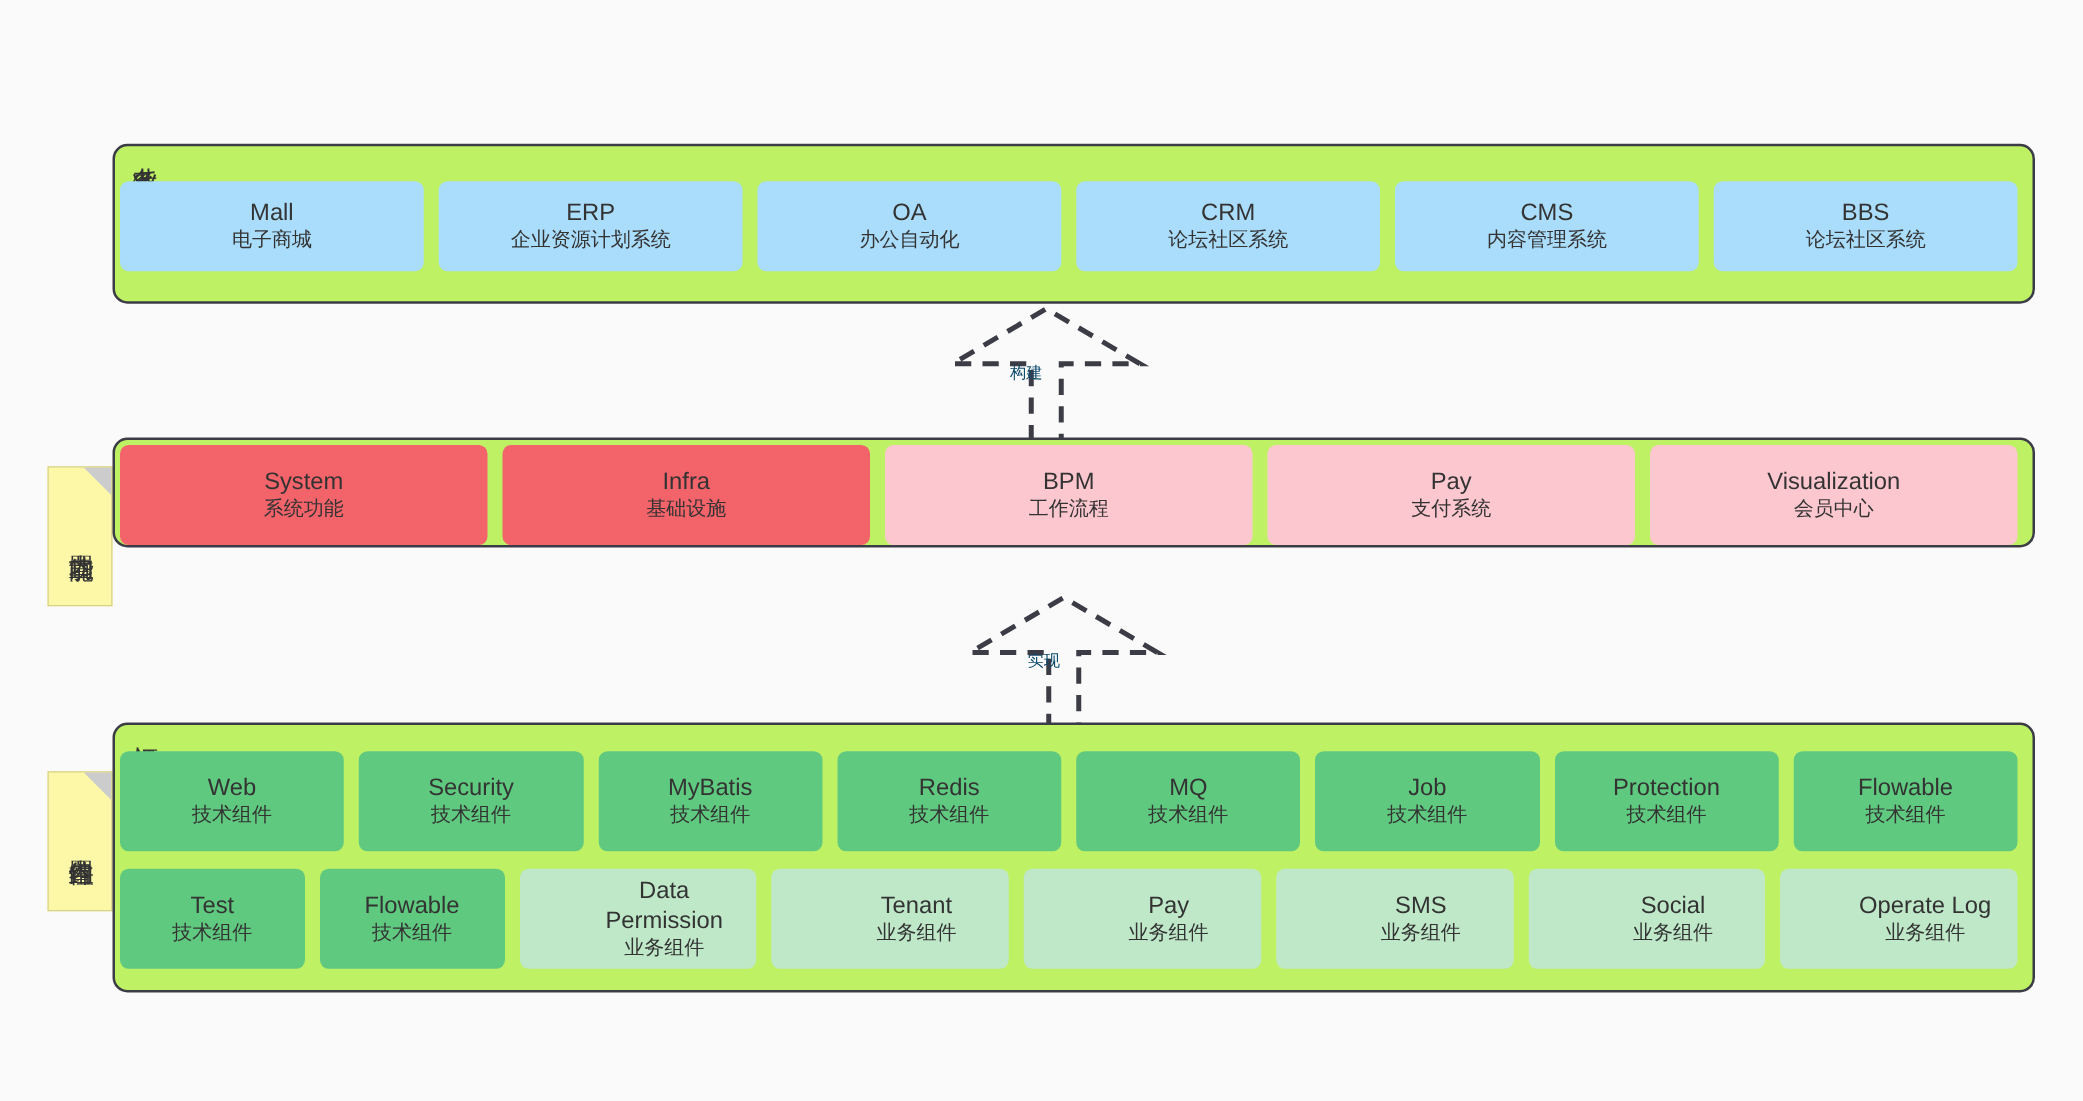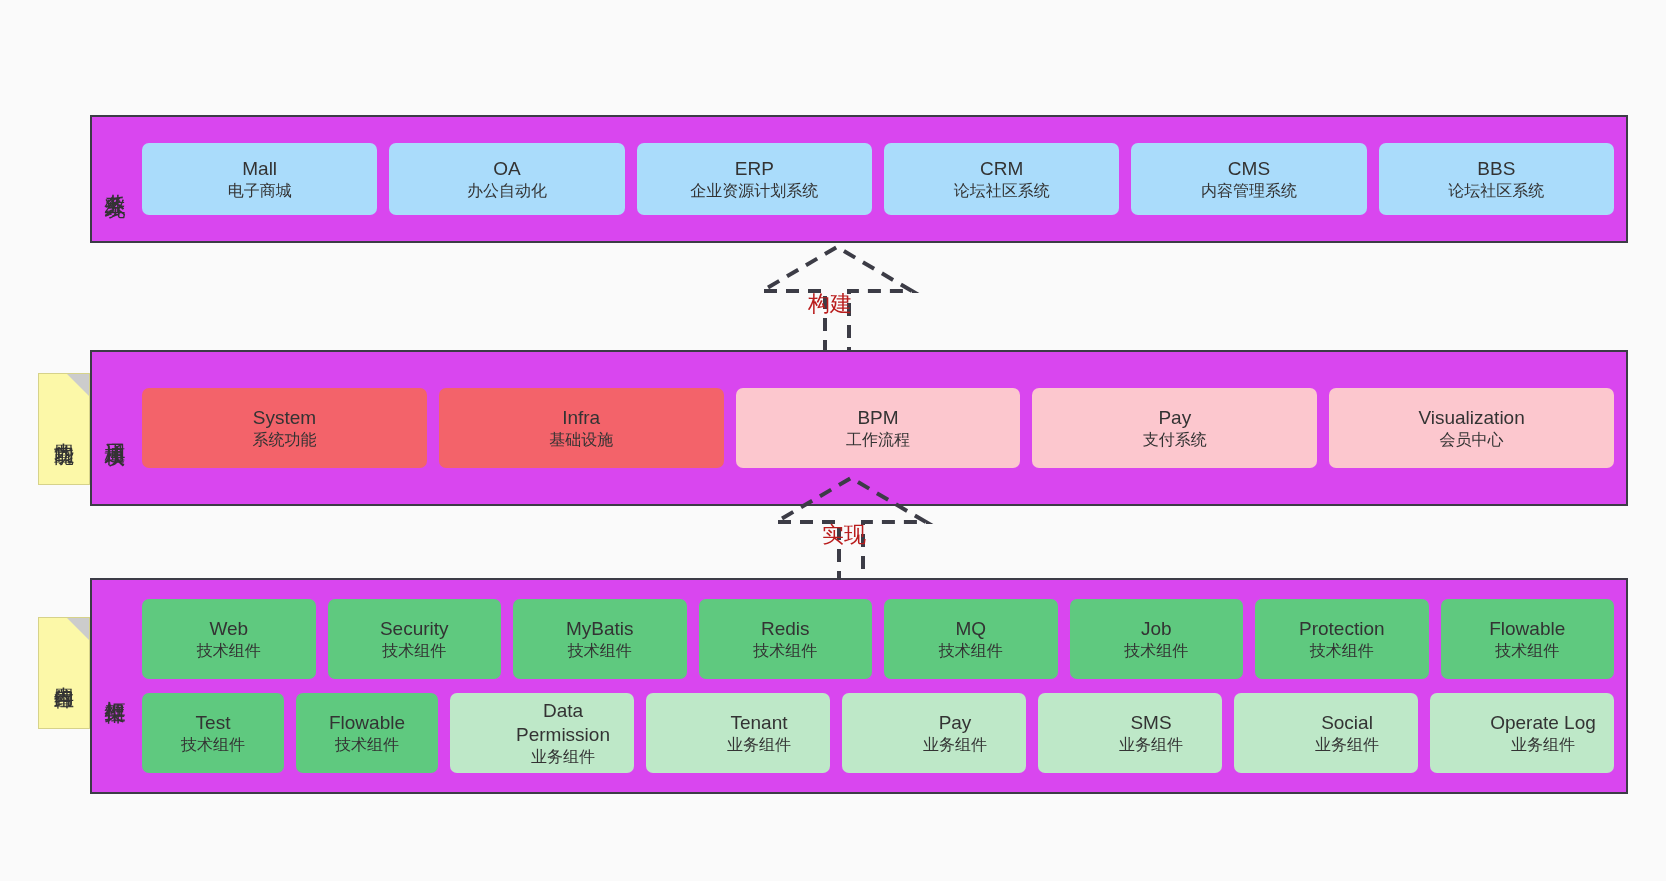--- a/index.html
+++ b/index.html
@@ -21,25 +21,25 @@
     position: absolute;
     left: 0; top: 0;
     width: 1666px;
     height: 881px;
   }
 
   
   .layer {
     position: absolute;
     box-sizing: border-box;
-    background: #d946ef;
+    background: #bef264;
     border: 2px solid #3c3c46;
-    border-radius: 0;
-    display: flex;
-    flex-direction: row;
+    border-radius: 12px;
+    display: flex;
+    flex-direction: column;
     align-items: stretch;
   }
 
   .layer-title {
     flex: 0 0 auto;
     width: 46px;
     display: flex;
     align-items: center;
     justify-content: center;
     font-size: 21px;
@@ -89,21 +89,21 @@
   .c-red        { background: #f3636a; }
   .c-pink       { background: #fcc7ce; }
   .c-green      { background: #5fc97f; }
   .c-lightgreen { background: #bee8c8; padding-left: 48px; }
 
   
   #layer-business { left: 90px;  top: 115px; width: 1538px; height: 128px; }
   #layer-business .card { height: 72px; }
 
   
-  #layer-modules  { left: 90px;  top: 350px; width: 1538px; height: 156px; }
+  #layer-modules  { left: 90px;  top: 350px; width: 1538px; height: 88px; }
   #layer-modules .card { height: 80px; }
 
   
   #layer-framework{ left: 90px;  top: 578px; width: 1538px; height: 216px; }
   #layer-framework .card { height: 80px; align-items: center; }
 
   
   .note {
     position: absolute;
     box-sizing: border-box;
@@ -133,22 +133,22 @@
   #note-functions  { left: 38px; top: 373px; width: 52px; height: 112px; }
   #note-components { left: 38px; top: 617px; width: 52px; height: 112px; }
 
   
   .connector {
     position: absolute;
     pointer-events: none;
   }
   .connector-label {
     position: absolute;
-    font-size: 22px;
-    color: #b91c1c;
+    font-size: 13px;
+    color: #0c4a6e;
     background: transparent;
     white-space: nowrap;
     user-select: none;
   }
   #conn-build  { left: 752px; top: 243px;  width: 170px; height: 110px; }
   #conn-impl   { left: 766px; top: 474px;  width: 170px; height: 110px; }
   #label-build { left: 808px; top: 289px; }
   #label-impl  { left: 822px; top: 520px; }
 </style>
 </head>
@@ -158,26 +158,26 @@
 
   <div class="layer" id="layer-business">
     <div class="layer-title">业务系统</div>
     <div class="layer-body">
       <div class="row">
         <div class="card c-blue">
           <span class="t1">Mall</span>
           <span class="t2">电子商城</span>
         </div>
         <div class="card c-blue">
+          <span class="t1">ERP</span>
+          <span class="t2">企业资源计划系统</span>
+        </div>
+        <div class="card c-blue">
           <span class="t1">OA</span>
           <span class="t2">办公自动化</span>
-        </div>
-        <div class="card c-blue">
-          <span class="t1">ERP</span>
-          <span class="t2">企业资源计划系统</span>
         </div>
         <div class="card c-blue">
           <span class="t1">CRM</span>
           <span class="t2">论坛社区系统</span>
         </div>
         <div class="card c-blue">
           <span class="t1">CMS</span>
           <span class="t2">内容管理系统</span>
         </div>
         <div class="card c-blue">

